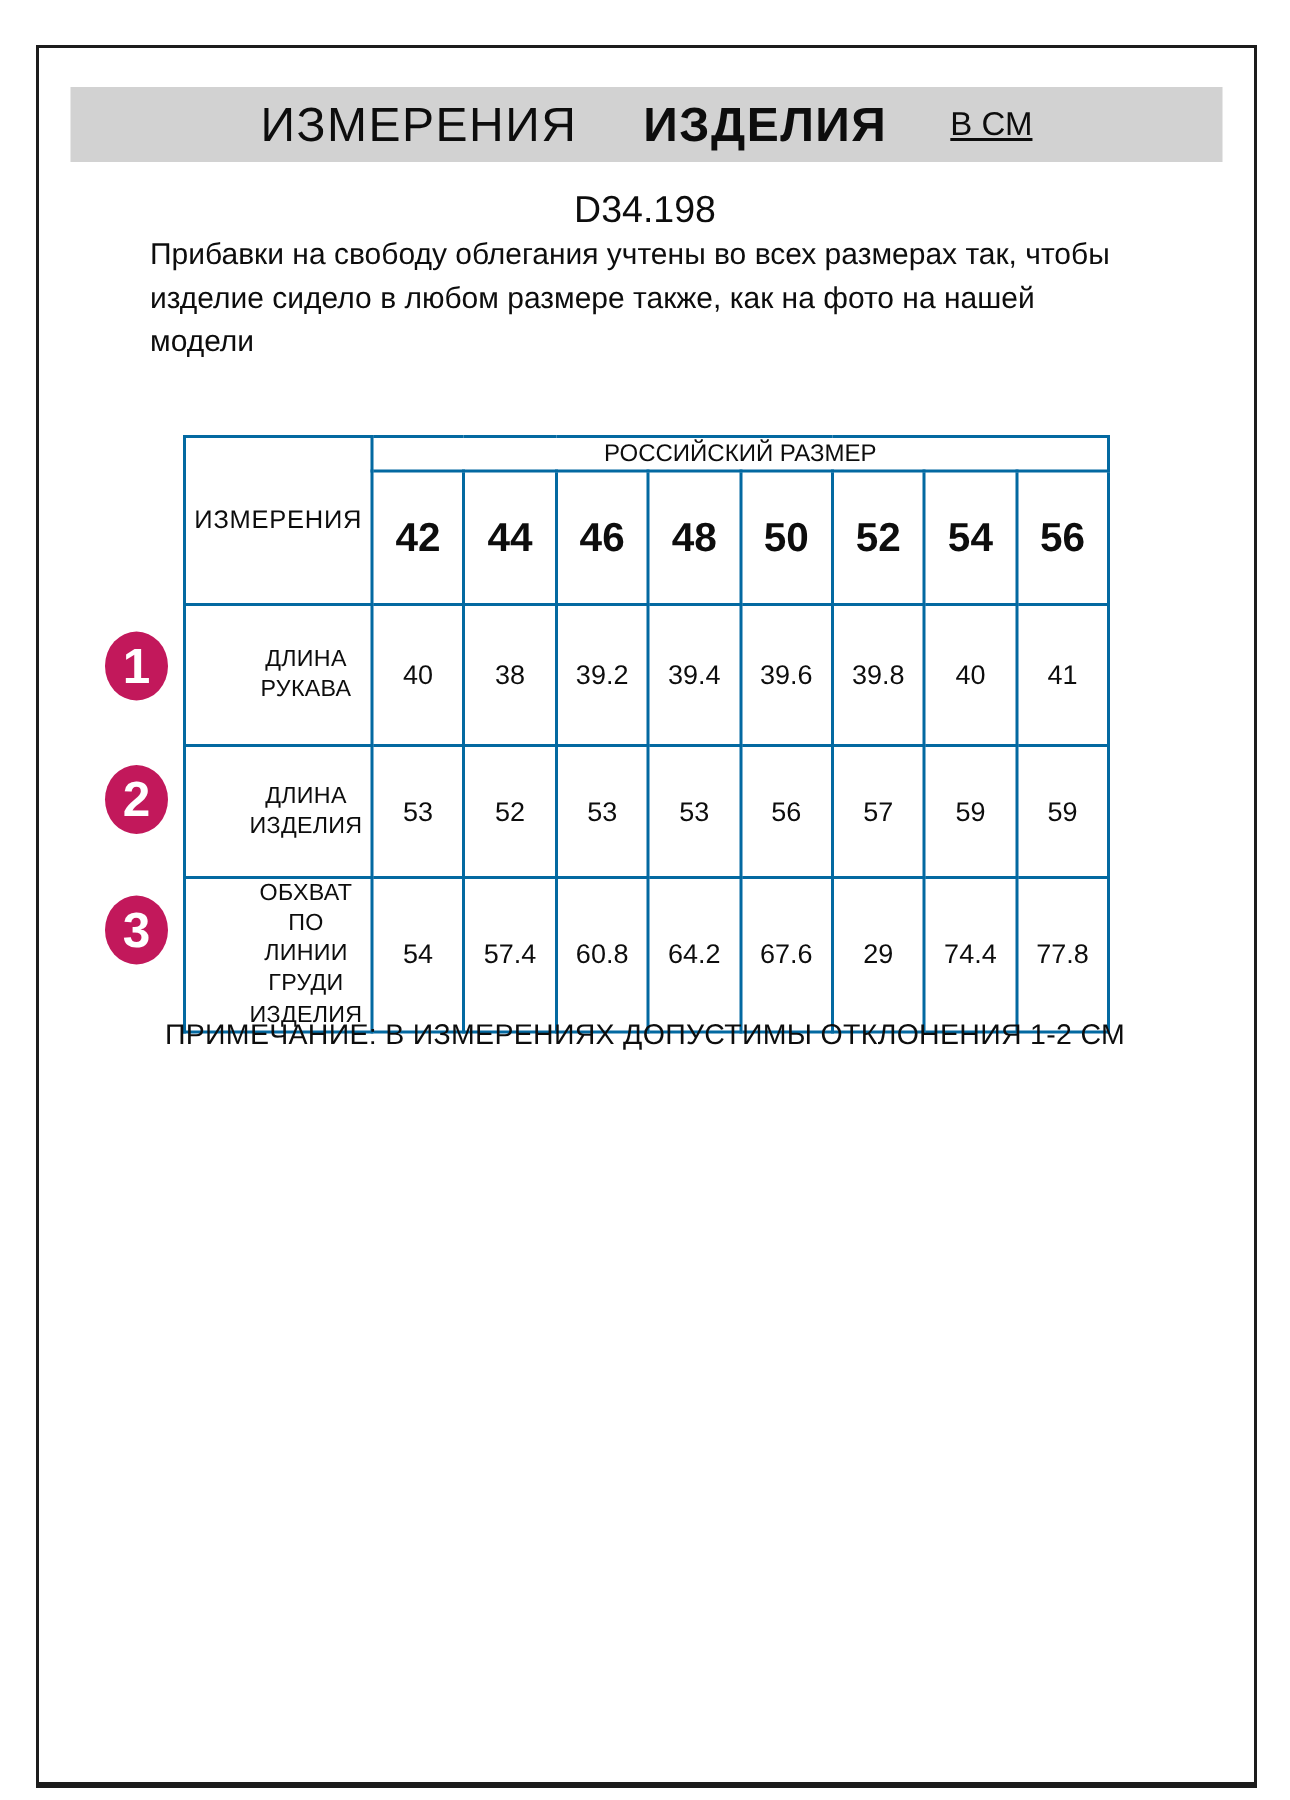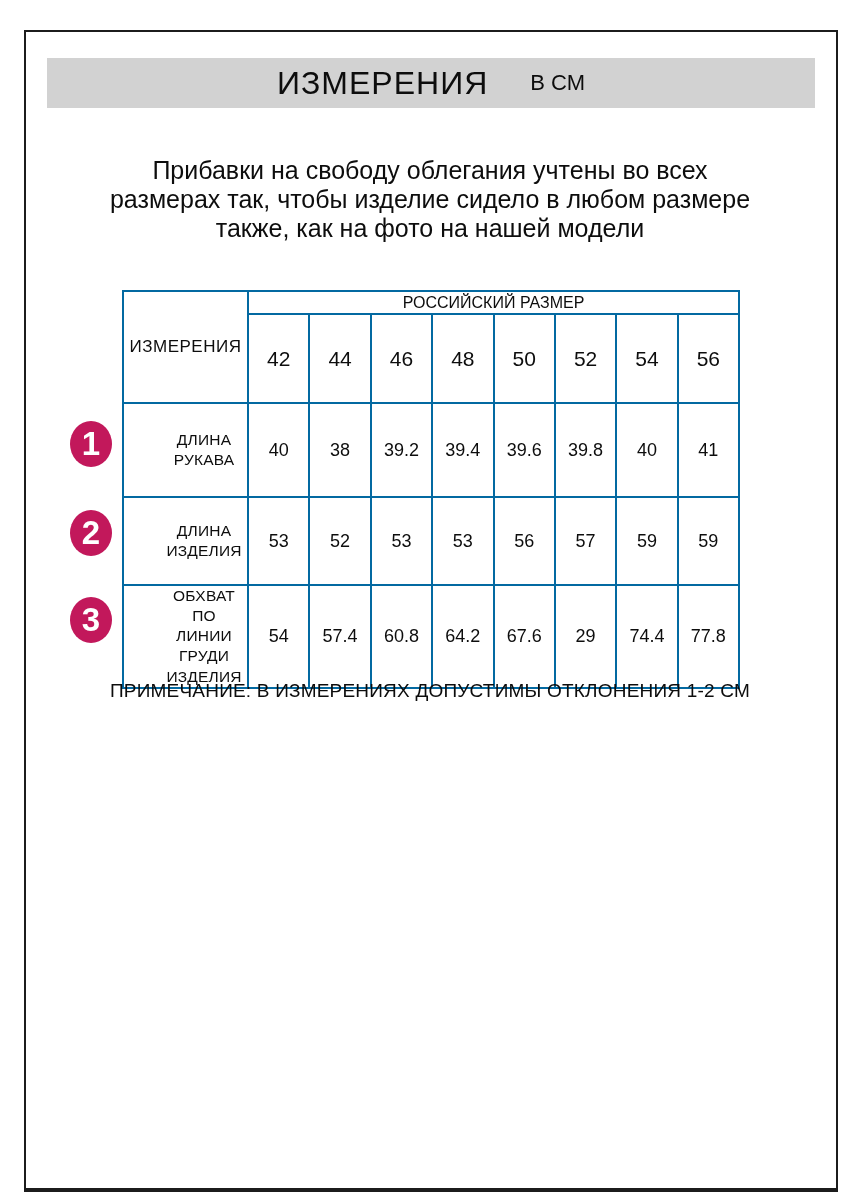--- a/index.html
+++ b/index.html
@@ -38,35 +38,35 @@
   .banner .t2 {
     font-size: 32px;
     font-weight: bold;
     letter-spacing: 1px;
     margin-left: 44px;
   }
   .banner .t3 {
     font-size: 22px;
     font-weight: normal;
     margin-left: 42px;
+    text-decoration: underline;
   }
   .code {
     position: absolute;
     top: 126px; left: 0; right: 0;
     text-align: center;
     font-size: 25px;
     font-weight: normal;
   }
   .desc {
     position: absolute;
     top: 156px; left: 100px;
     width: 660px;
     margin: 0;
-    text-align: center;
-    font-size: 25px;
+    font-size: 20px;
     line-height: 29px;
   }
   .table-wrap {
     position: absolute;
     left: 122px; top: 290px;
   }
   table.size-table {
     border-collapse: collapse;
     table-layout: fixed;
     width: 618px;
@@ -81,21 +81,21 @@
   tr.r-top td.c-size-hdr {
     height: 21px;
     font-size: 16px;
     line-height: 20px;
     padding: 0;
   }
   td.c-label {
     font-size: 17px;
     letter-spacing: 0.5px;
   }
-  tr.r-sizes td { height: 87px; font-size: 21px; font-weight: normal; margin-top: 32px; }
+  tr.r-sizes td { height: 87px; font-size: 27px; font-weight: bold; margin-top: 32px; }
   tr.r-data td  { font-size: 18px; }
   tr.r-data-0 td { height: 92px; }
   tr.r-data-1 td { height: 86px; }
   tr.r-data-2 td { height: 89px; }
   tr.r-data td.c-rowlabel {
     font-size: 15.5px;
     line-height: 1.3;
     letter-spacing: 0.2px;
     padding-left: 40px;
   }
@@ -124,23 +124,25 @@
   }
 </style>
 </head>
 <body>
 
 <div class="page">
   <div class="frame"></div>
 
   <div class="banner" style="background: rgb(210, 210, 210);">
     <span class="t1">ИЗМЕРЕНИЯ</span>
+    <span class="t2">ИЗДЕЛИЯ</span>
     <span class="t3">В СМ</span>
   </div>
 
+  <div class="code">D34.198</div>
 
   <p class="desc">Прибавки на свободу облегания учтены во всех размерах так, чтобы изделие сидело в любом размере также, как на фото на нашей модели</p>
 
   <div class="table-wrap">
     <div class="badge badge-1" style="background: rgb(194, 24, 91);">
       <span>1</span>
     </div>
     <div class="badge badge-2" style="background: rgb(194, 24, 91);">
       <span>2</span>
     </div>

